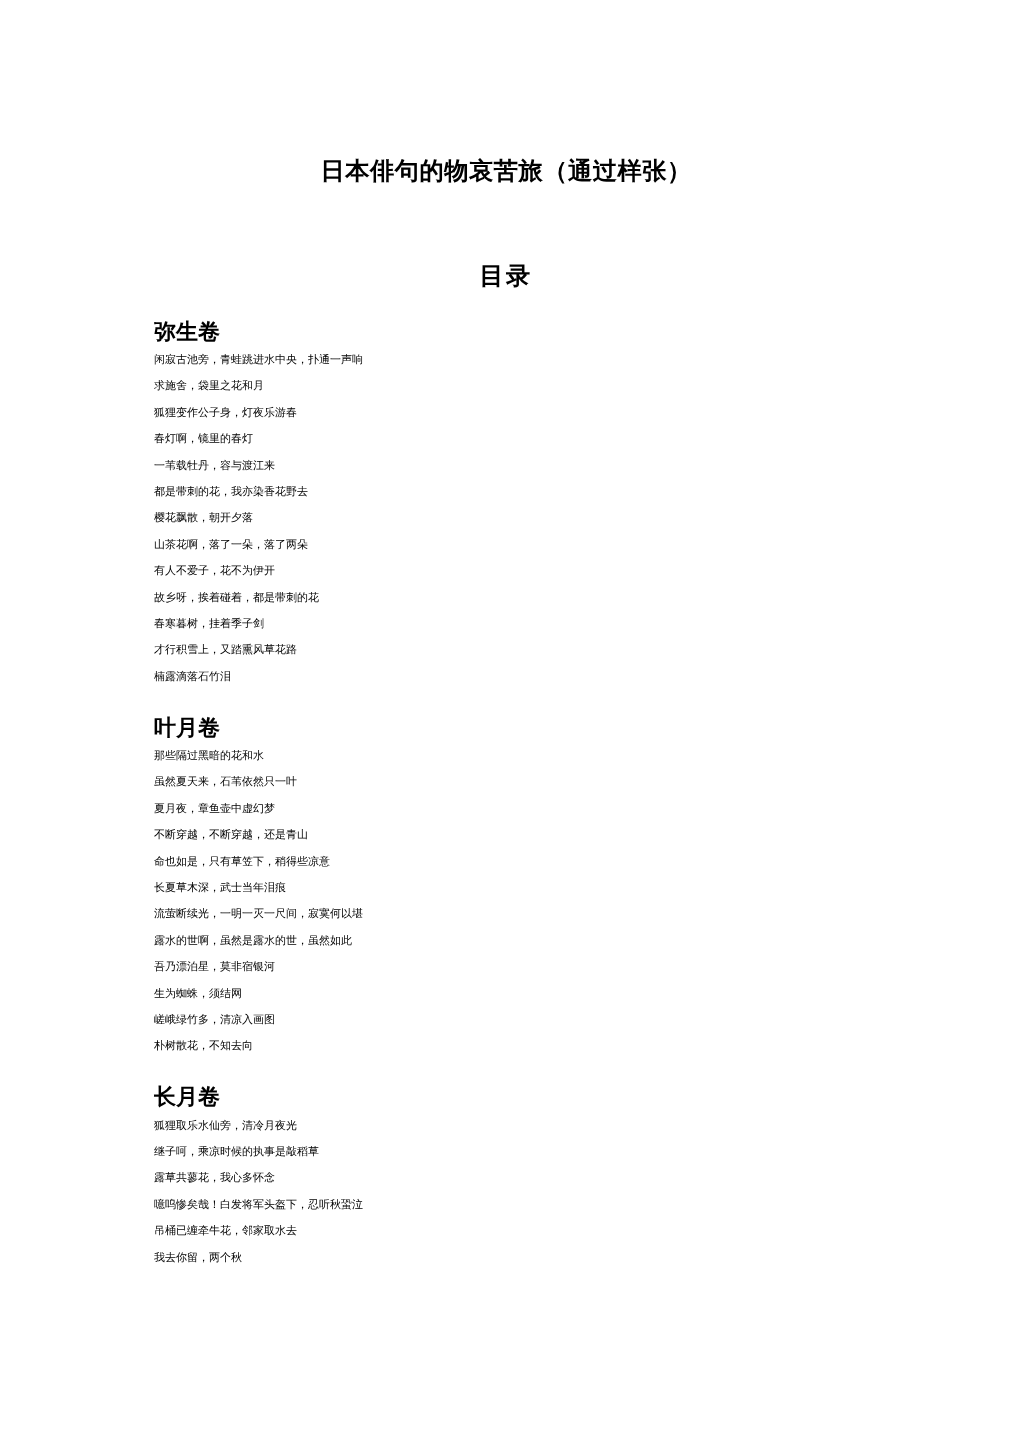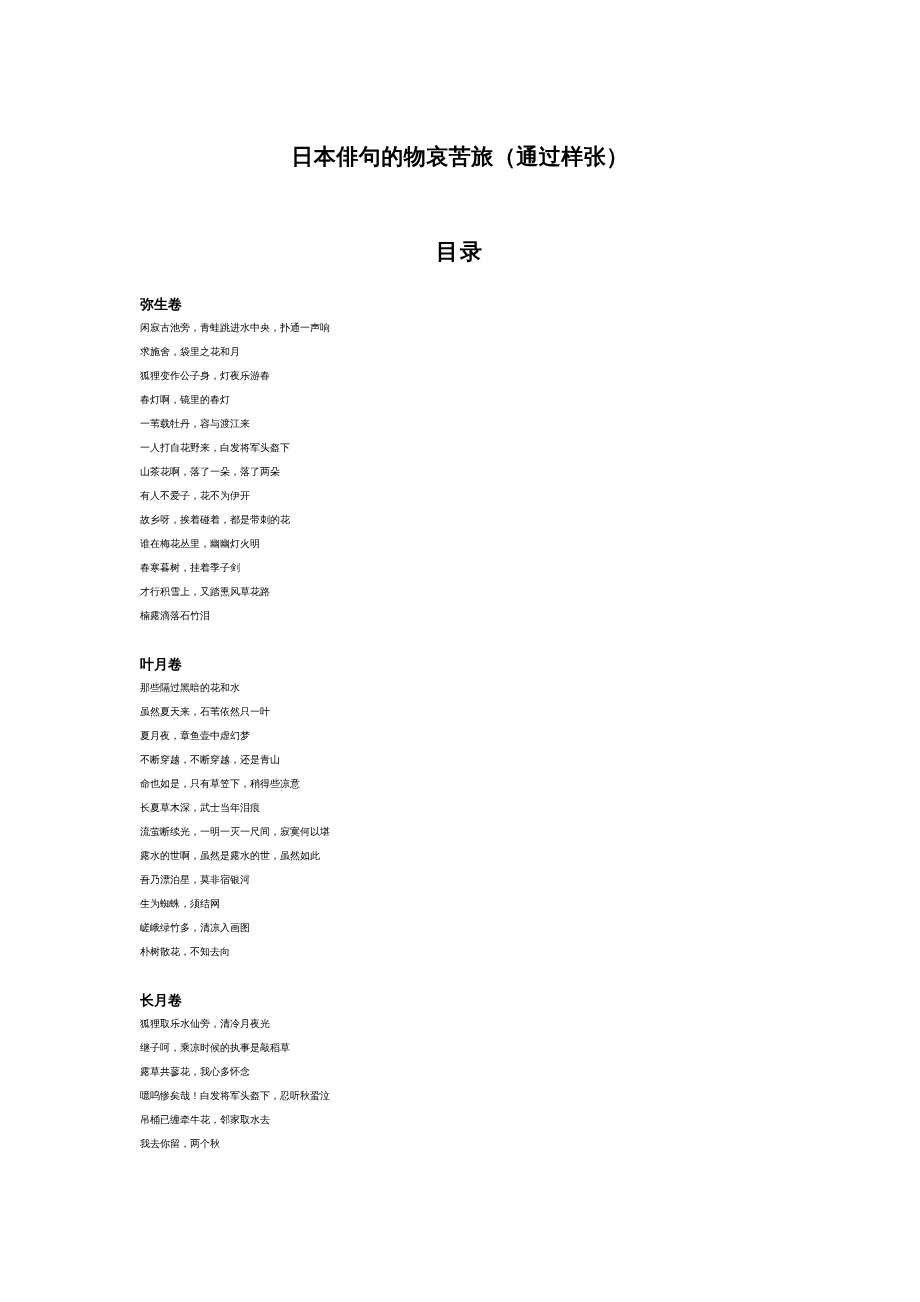--- a/index.html
+++ b/index.html
@@ -50,23 +50,23 @@
     .toc {
       position: absolute;
       left: 140px;
       top: 292px;
       width: 700px;
     }
     .section {
       margin: 0 0 24px 0;
     }
     .section-heading {
-      font-family: Liberation Sans, sans-serif;
+      font-family: Liberation Mono, monospace;
       font-weight: bold;
-      font-size: 14px;
+      font-size: 20px;
       line-height: 24px;
       height: 24px;
     }
     .entry {
       font-size: 10px;
       line-height: 24px;
       height: 24px;
       white-space: nowrap;
     }
   </style>
@@ -78,25 +78,25 @@
   <div class="toc-title">目录</div>
 
   <div class="toc">
     <div class="section">
       <div class="section-heading">弥生卷</div>
       <div class="entry">闲寂古池旁，青蛙跳进水中央，扑通一声响</div>
       <div class="entry">求施舍，袋里之花和月</div>
       <div class="entry">狐狸变作公子身，灯夜乐游春</div>
       <div class="entry">春灯啊，镜里的春灯</div>
       <div class="entry">一苇载牡丹，容与渡江来</div>
-      <div class="entry">一人打自花野来，白发将军头盔下</div>
+      <div class="entry">都是带刺的花，我亦染香花野去</div>
+      <div class="entry">樱花飘散，朝开夕落</div>
       <div class="entry">山茶花啊，落了一朵，落了两朵</div>
       <div class="entry">有人不爱子，花不为伊开</div>
       <div class="entry">故乡呀，挨着碰着，都是带刺的花</div>
-      <div class="entry">谁在梅花丛里，幽幽灯火明</div>
       <div class="entry">春寒暮树，挂着季子剑</div>
       <div class="entry">才行积雪上，又踏熏风草花路</div>
       <div class="entry">楠露滴落石竹泪</div>
     </div>
 
     <div class="section">
       <div class="section-heading">叶月卷</div>
       <div class="entry">那些隔过黑暗的花和水</div>
       <div class="entry">虽然夏天来，石苇依然只一叶</div>
       <div class="entry">夏月夜，章鱼壶中虚幻梦</div>

